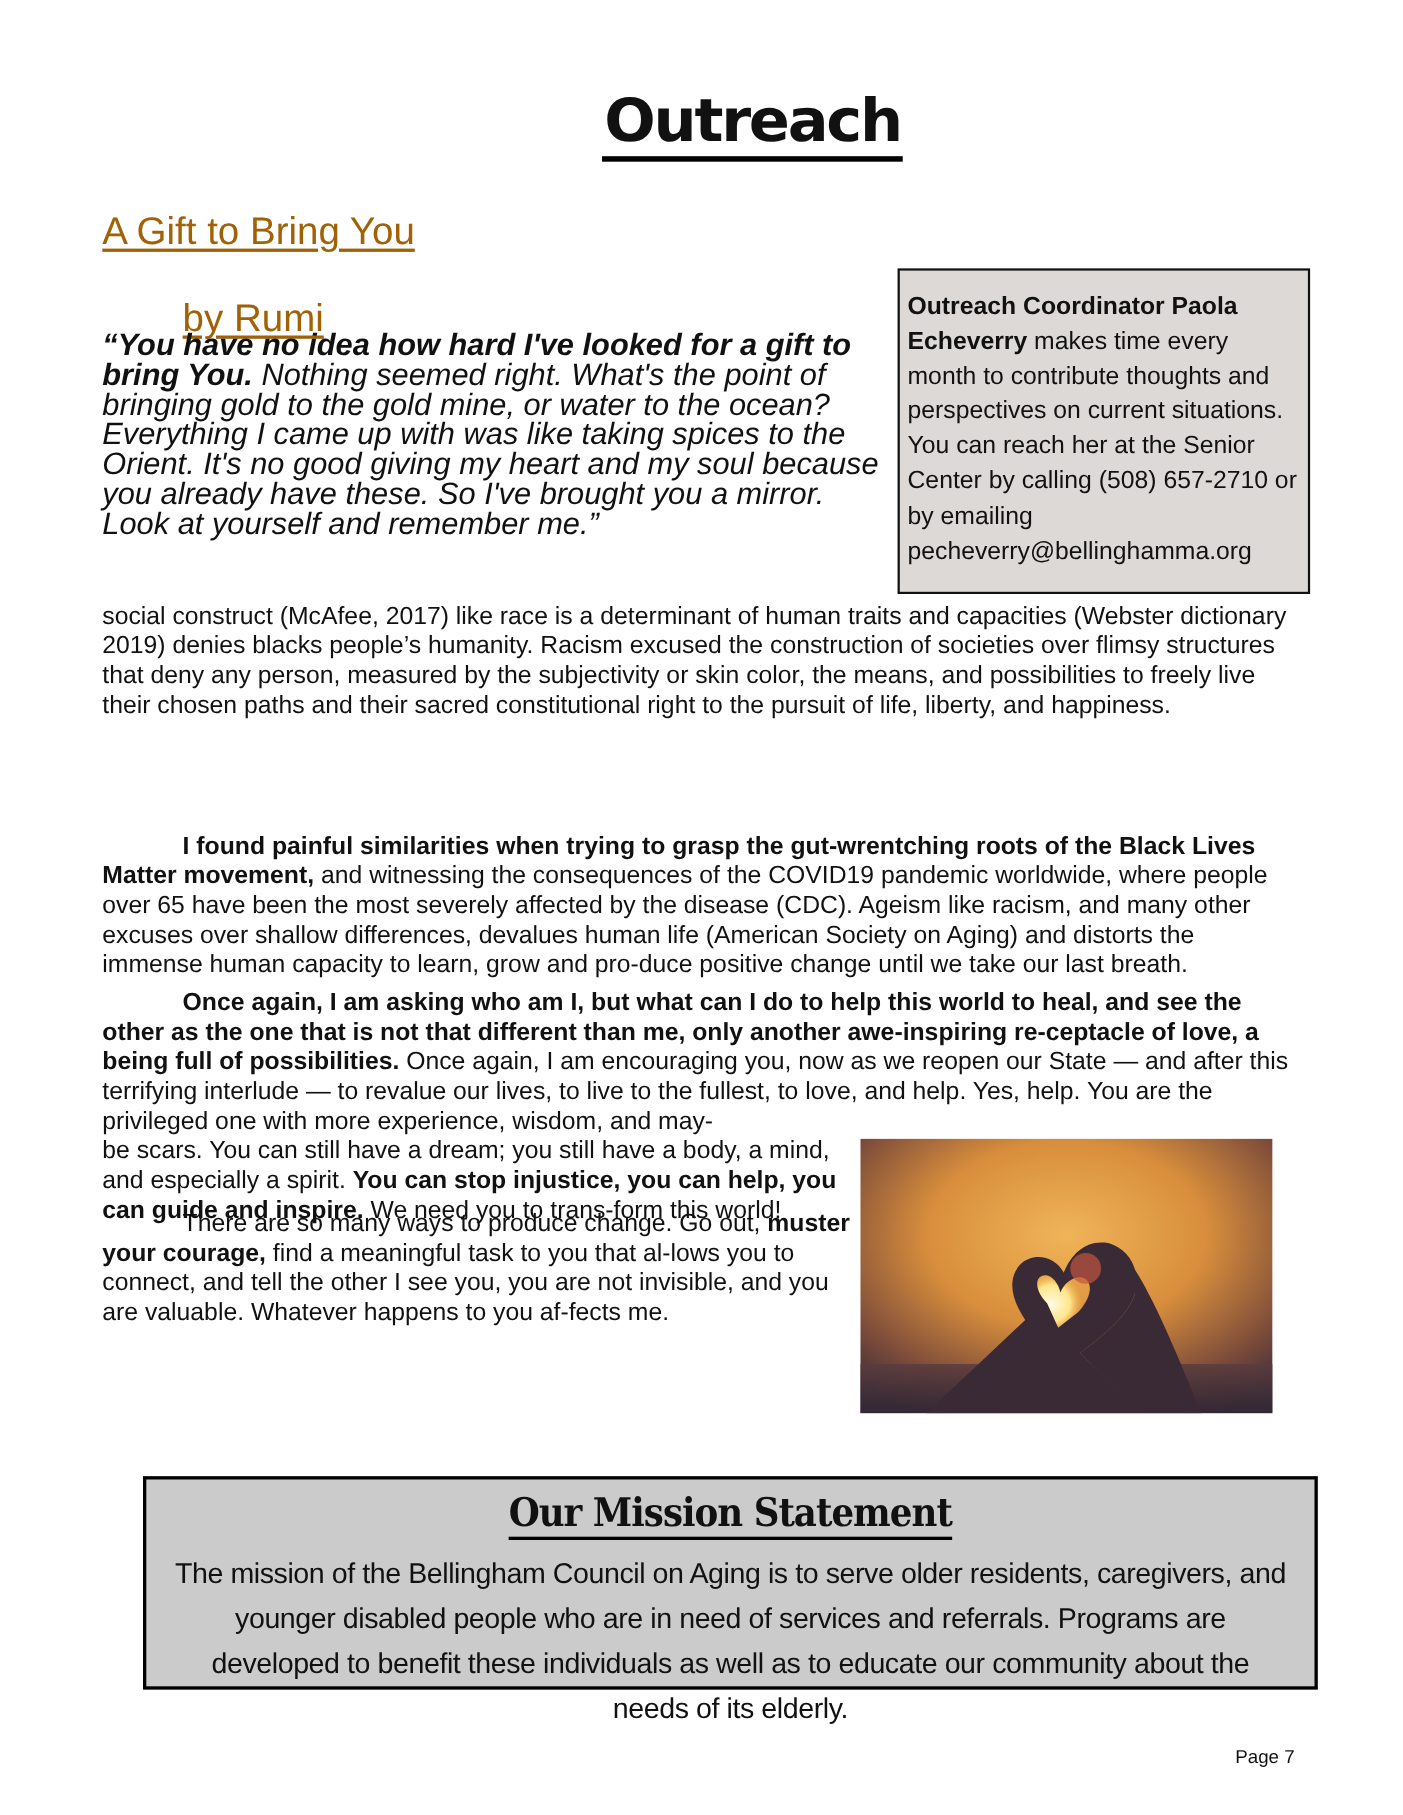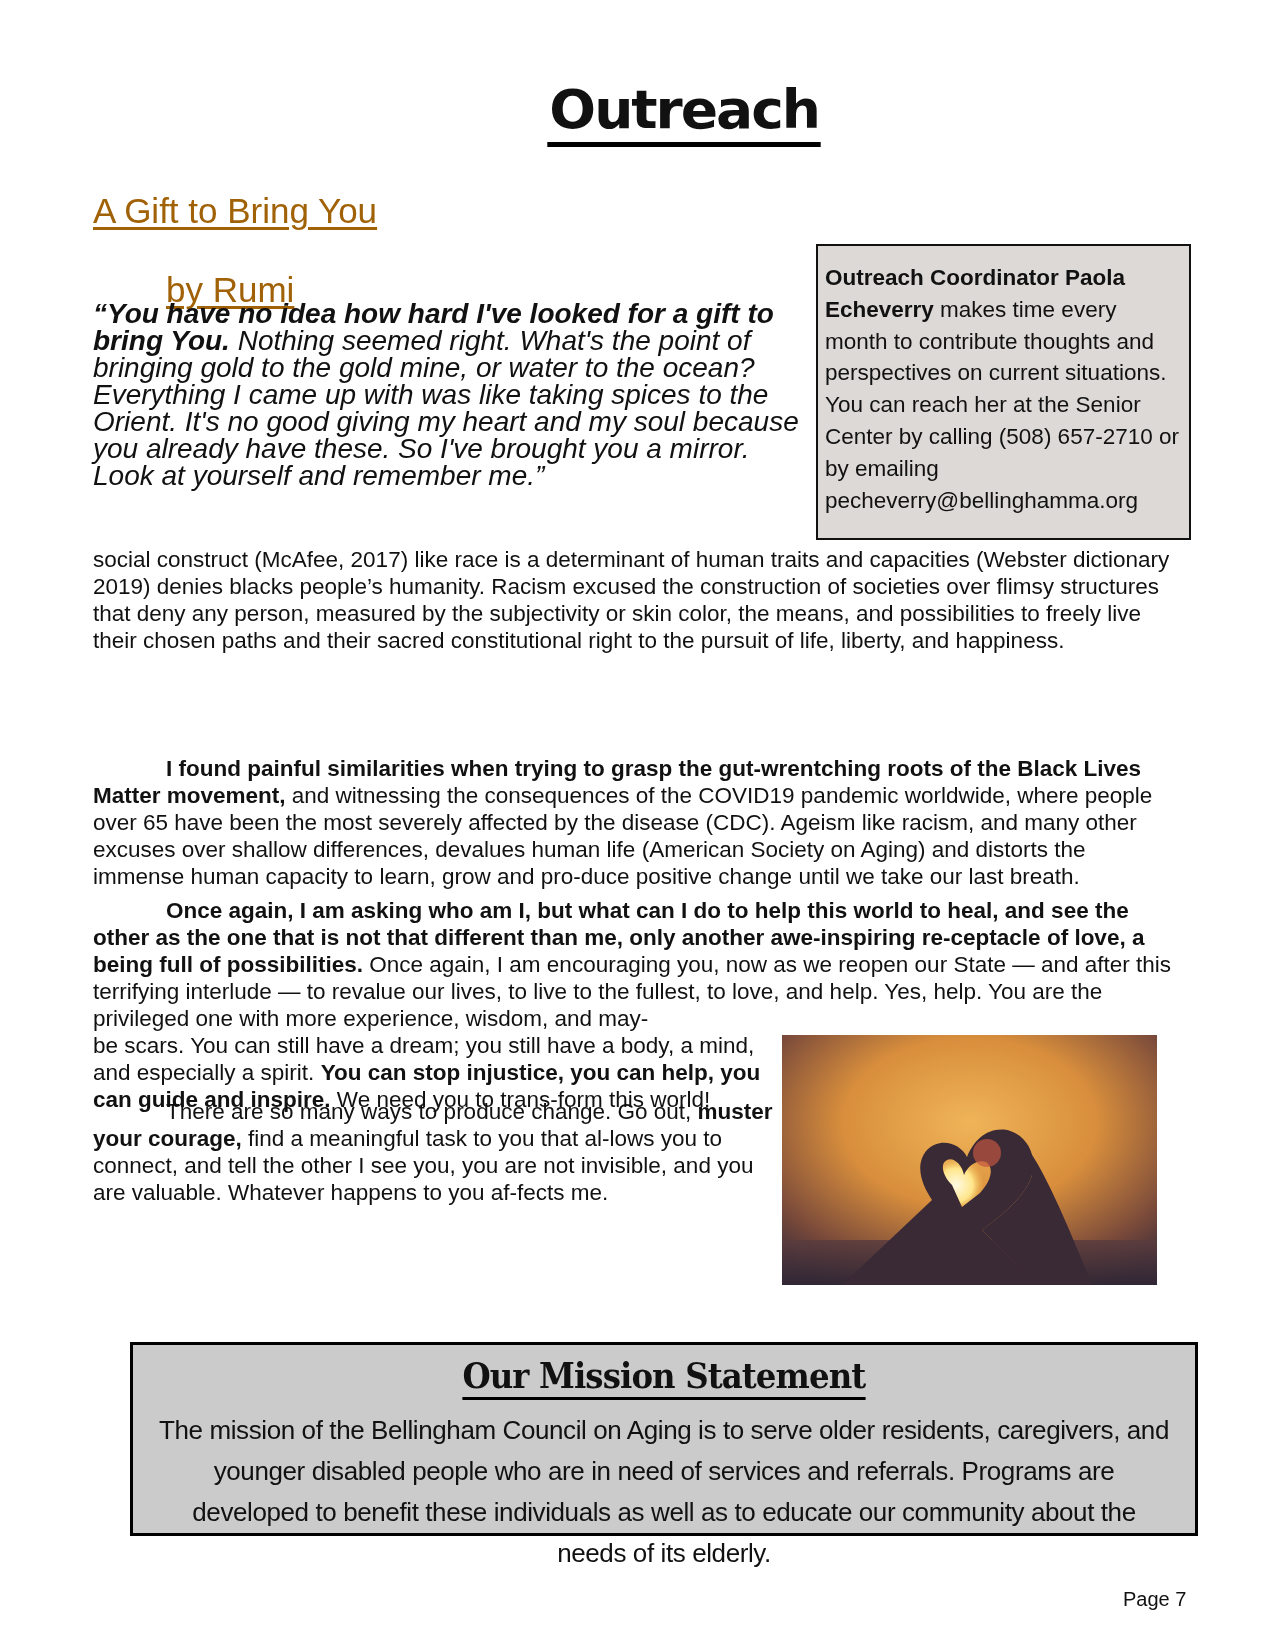--- a/index.html
+++ b/index.html
@@ -27,21 +27,21 @@
   .indent { display: inline-block; width: 73px; }
   b { font-weight: bold; }
   #photo { left: 782px; top: 1035px; width: 375px; height: 250px; overflow: hidden; }
   #mission { left: 101px; top: 1342px; width: 1062px; height: 188px; background: #cbcbcb;
              border: 3px solid #000; text-align: center; margin-left: 29px; }
   #mission-title { margin-top: 8px; font-family: "DejaVu Serif", serif; font-weight: bold;
                    font-size: 36px; letter-spacing: -1px; display: inline-block;
                    border-bottom: 3px solid #000; line-height: 44px; transform: scaleX(0.9); }
   #mission-text { margin: 10px auto 0 auto; width: 1010px; font-size: 26px; line-height: 41px;
                   letter-spacing: -0.4px; }
-  #page-num { left: 1123px; top: 1588px; font-family: "Liberation Sans", sans-serif; font-size: 20px; }
+  #page-num { left: 1123px; top: 1588px; font-family: "Liberation Sans", sans-serif; font-size: 17px; }
 </style>
 </head>
 <body>
 
 <div id="title" class="abs">
   <span>Outreach</span>
 </div>
 
 <div id="heading1" class="abs h2">A Gift to Bring You</div>
 <div id="heading2" class="abs h2">by Rumi</div>

